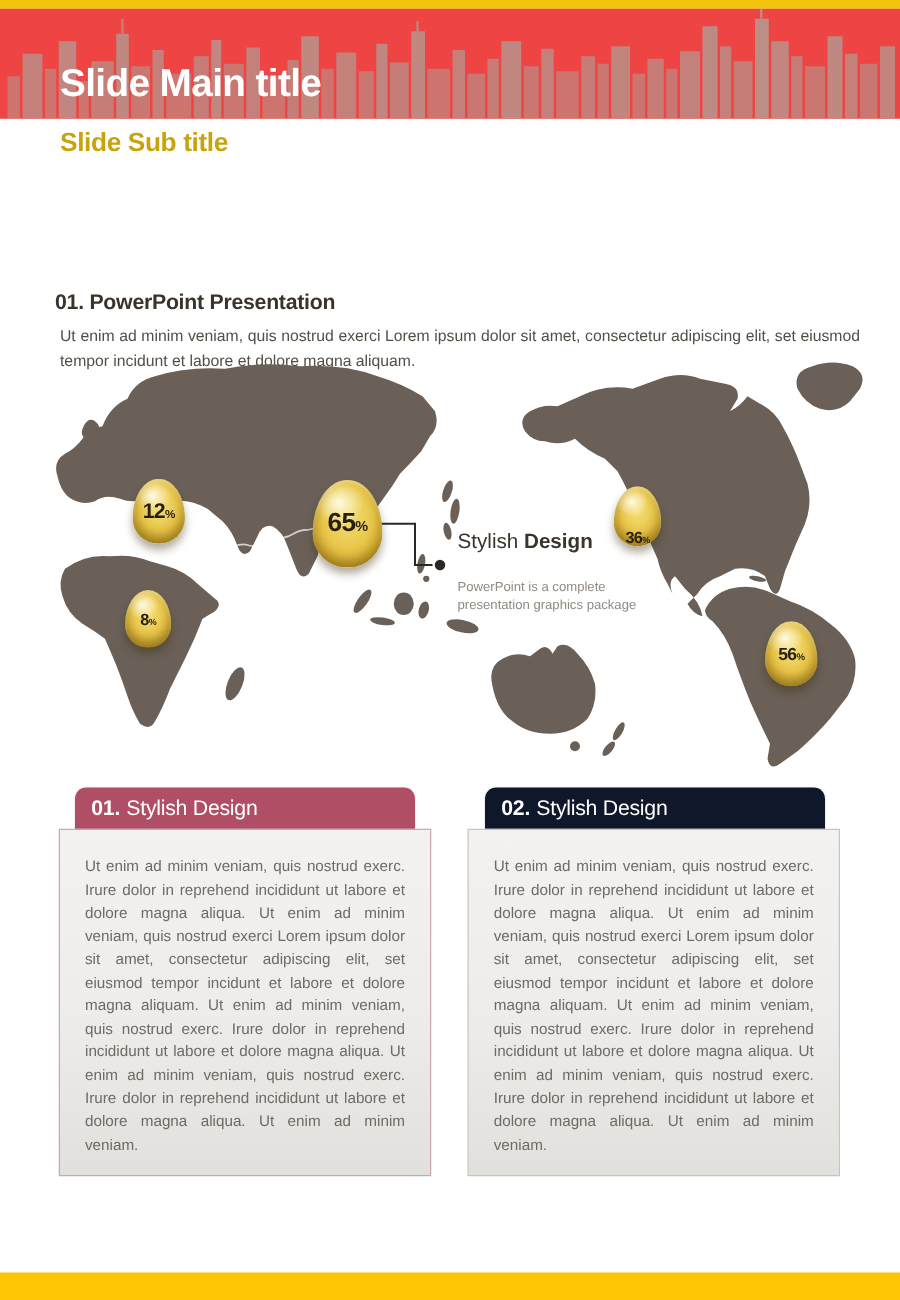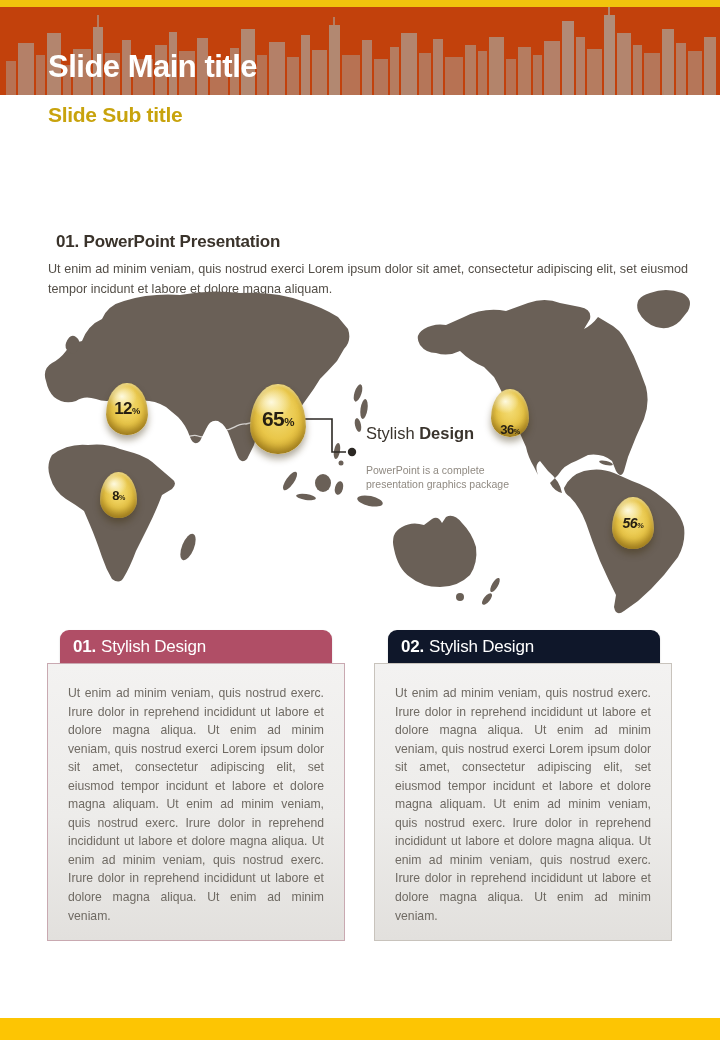--- a/index.html
+++ b/index.html
@@ -7,40 +7,40 @@
   .page {
     position:relative; width:720px; height:1040px; margin:0 auto;
     background:#ffffff; overflow:hidden;
     font-family:"Liberation Sans", sans-serif;
   }
   
   .bar-top    { position:absolute; left:0; top:0;    width:720px; height:7px;  background:#F1C30D; }
   .bar-bottom { position:absolute; left:0; top:1018px; width:720px; height:22px; background:#FDC503; }
 
   
-  .header-band { position:absolute; left:0; top:7px; width:720px; height:88px; background:#c2410c; overflow:hidden; }
+  .header-band { position:absolute; left:0; top:7px; width:720px; height:88px; background:#ef4444; overflow:hidden; }
   .header-band svg { position:absolute; left:0; bottom:0; }
   .main-title {
     position:absolute; left:48px; top:42px; color:#ffffff;
     font-size:31px; font-weight:bold; letter-spacing:-0.5px;
   }
 
   
   .sub-title {
     position:absolute; left:48px; top:103px;
     font-size:21px; font-weight:bold; color:#C8A30D; letter-spacing:-0.3px;
   }
   .intro-text {
     position:absolute; left:48px; top:135px; width:636px;
     font-size:14px; line-height:23px; color:#4B453E;
   }
 
   
   .section-heading {
-    position:absolute; left:56px; top:232px;
+    position:absolute; left:44px; top:232px;
     font-size:17px; font-weight:bold; color:#3A332B; letter-spacing:-0.2px;
   }
   .section-text {
     position:absolute; left:48px; top:259px; width:640px;
     font-size:12.6px; line-height:20px; color:#534E47; text-align:justify;
   }
 
   
   .map-wrap { position:absolute; left:40px; top:285px; width:660px; height:330px; }
   .map-wrap svg { display:block; }
@@ -52,21 +52,21 @@
       radial-gradient(ellipse 55% 38% at 38% 26%, rgba(255,252,230,0.95), rgba(255,252,230,0) 65%),
       radial-gradient(ellipse 95% 100% at 50% 42%, #F4DE78 0%, #E9C648 38%, #D2A82C 62%, #96701B 88%, #6B4F0F 100%);
     box-shadow: 0 5px 7px rgba(60,45,10,0.40), inset 0 -5px 9px rgba(80,55,5,0.45), inset 0 2px 3px rgba(255,255,230,0.5);
   }
   .egg .val { font-weight:bold; color:#261F12; letter-spacing:-0.5px; }
   .egg .pct { font-size:55%; font-weight:bold; }
   .egg-12 { left:106px; top:383px; width:42px; height:52px; font-size:17px; }
   .egg-65 { left:250px; top:384px; width:56px; height:70px; font-size:21px; }
   .egg-8  { left:100px; top:472px; width:37px; height:46px; font-size:13px; }
   .egg-36 { left:491px; top:389px; width:38px; height:48px; font-size:13px;align-items:flex-end; }
-  .egg-56 { left:612px; top:497px; width:42px; height:52px; font-size:14px;font-style:italic; }
+  .egg-56 { left:612px; top:497px; width:42px; height:52px; font-size:14px; }
 
   .callout { position:absolute; left:366px; top:424px; width:180px; }
   .callout-title { font-size:16.5px; color:#3A342D; }
   .callout-title .bold { font-weight:bold; }
   .callout-desc { margin-top:20px; font-size:10.5px; line-height:14px; color:#908A82; }
 
   
   .card { position:absolute; top:630px; width:298px; }
   .card-1 { left:47px; }
   .card-2 { left:374px; }

